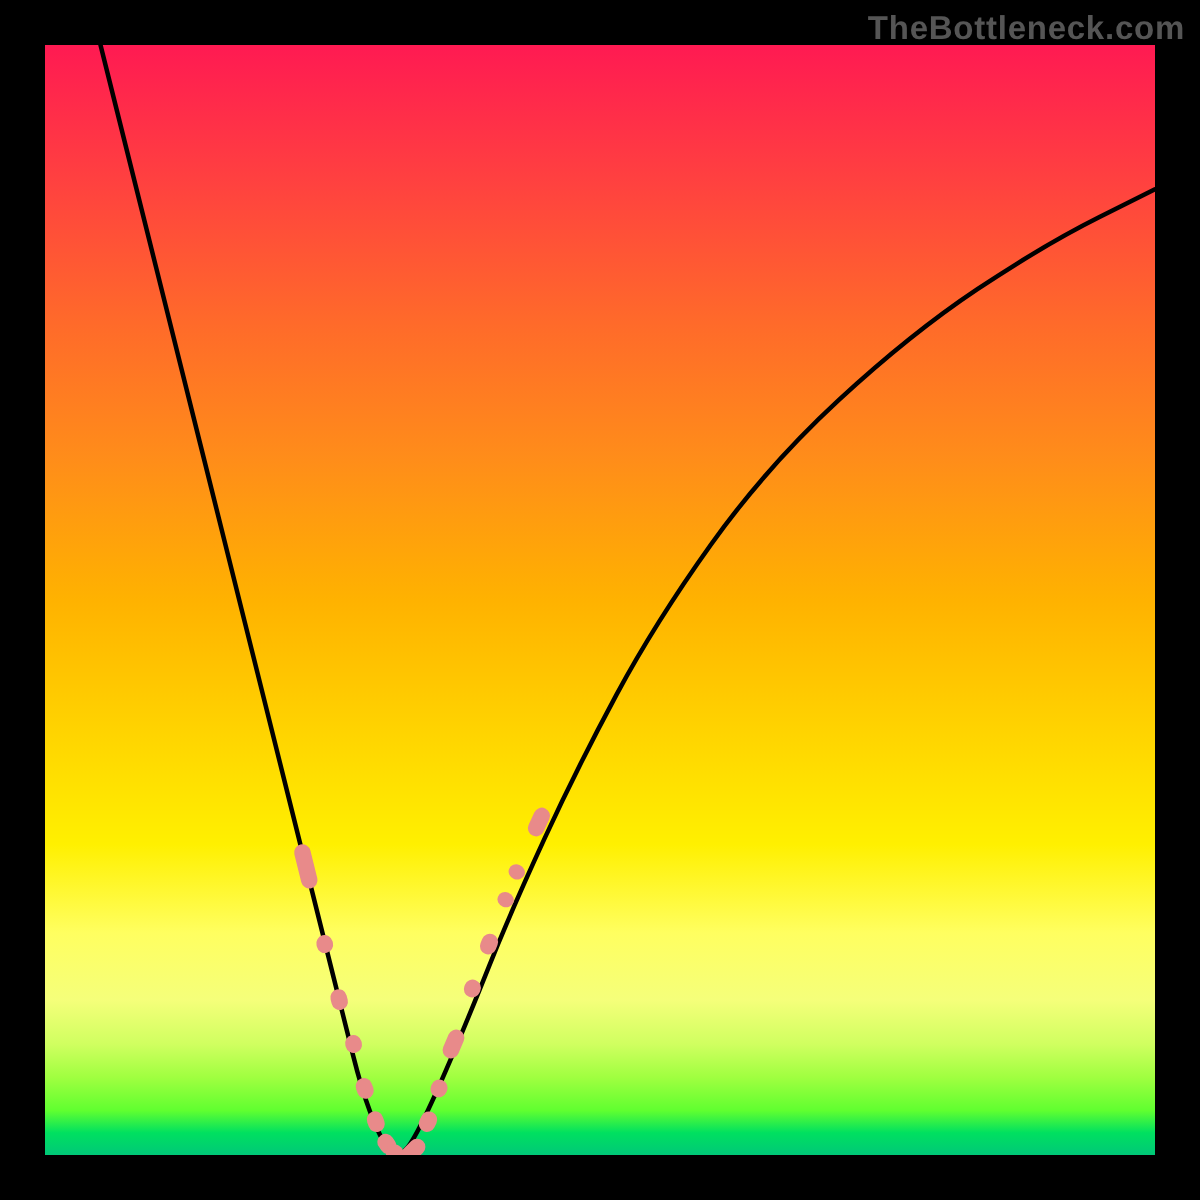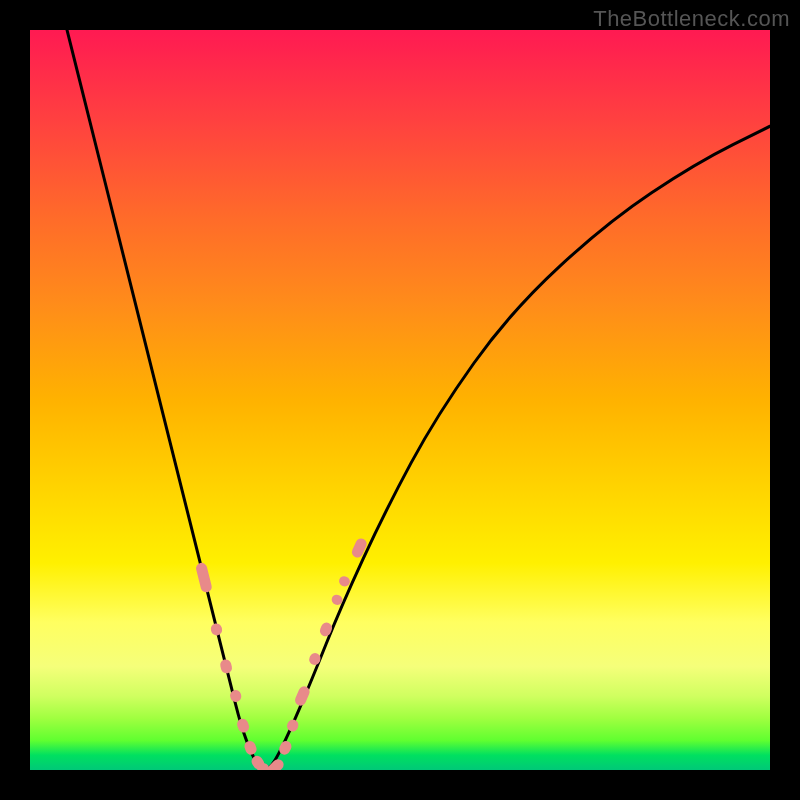--- a/index.html
+++ b/index.html
@@ -39,21 +39,21 @@
       #00e060 98%,
       #00c878 100%
     );
   }
   .watermark {
     position: absolute;
     top: 6px;
     right: 10px;
     color: #555;
     font-size: 22px;
-    font-weight: 400;
+    font-weight: 700;
     letter-spacing: 0.5px;
     z-index: 5;
   }
   svg.curves {
     position: absolute;
     left: 0;
     top: 0;
     width: 740px;
     height: 740px;
   }

